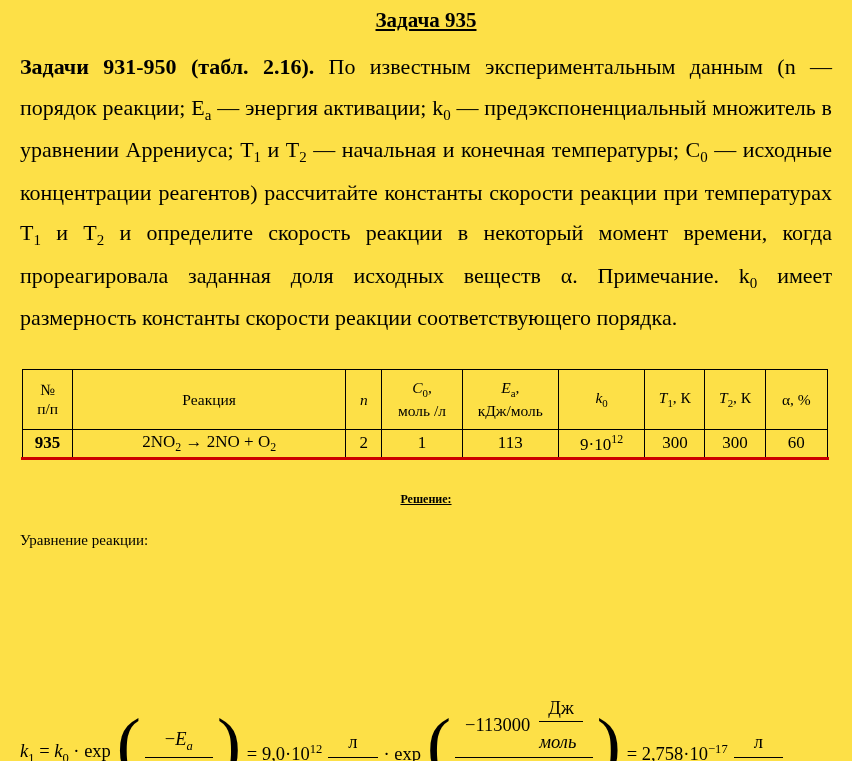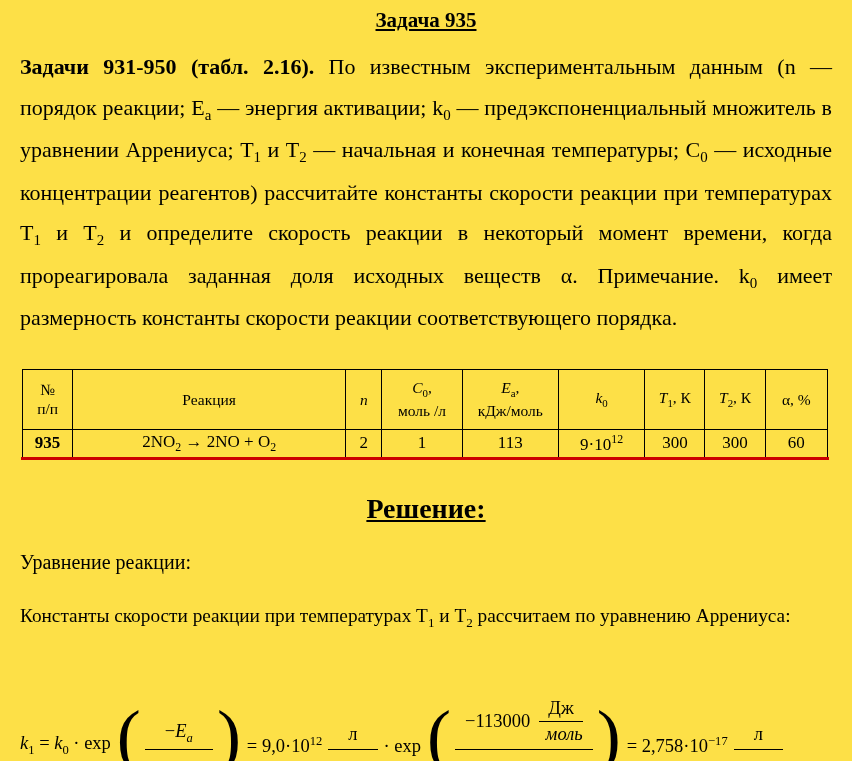--- a/index.html
+++ b/index.html
@@ -47,28 +47,28 @@
   .data-table sub, .data-table sup { font-size: 70%; }
   .red-line {
     width: 808px;
     height: 3px;
     margin: -1px 0 0 21px;
     background: #cc0000;
   }
   .solution {
     margin-top: 32px;
     text-align: center;
-    font-size: 28px;
+    font-size: 12px;
     font-weight: bold;
     text-decoration: underline;
     line-height: 1.2;
   }
   .eq-label {
     margin: 24px 20px 0 20px;
-    font-size: 20px;
+    font-size: 15px;
     line-height: 1.2;
   }
   .equation {
     margin-top: 20px;
     text-align: center;
     font-size: 19px;
   }
   .equation sub { font-size: 70%; }
   .arrow {
     display: inline-block;
@@ -128,21 +128,22 @@
   .bignum {
     display: flex;
     align-items: center;
     gap: 9px;
     border-bottom: 1.6px solid #000;
     padding: 0 10px 3px 10px;
   }
   .subfrac {
     display: inline-flex;
     flex-direction: column;
-    align-items: flex-end;
+    align-items: flex-start;
+    gap: 8px;
   }
   .subnum {
     border-bottom: 1.4px solid #000;
     padding: 0 9px 2px 9px;
     line-height: 1.15;
   }
   .subden { padding-top: 2px; line-height: 1.15; font-style: italic; }
 </style>
 </head>
 <body>
@@ -193,21 +194,20 @@
     </tbody>
   </table>
 
   <div class="red-line"></div>
 
   <div class="solution">Решение:</div>
 
   <p class="eq-label">Уравнение реакции:</p>
 
 
-  <p class="arrhenius">Константы скорости реакции при температурах T<sub>1</sub> и T<sub>2</sub> рассчитаем по уравнению Аррениуса:</p>
 
   <div class="formula-row">
     <span class="ftext"><i>k</i><sub>1</sub> = <i>k</i><sub>0</sub> · exp</span>
     <span class="paren">(</span>
     <span class="frac">
       <span class="num">−<i>E</i><sub><i>a</i></sub></span>
       <span class="den-space"></span>
     </span>
     <span class="paren">)</span>
     <span class="ftext">= 9,0·10<sup>12</sup></span>

